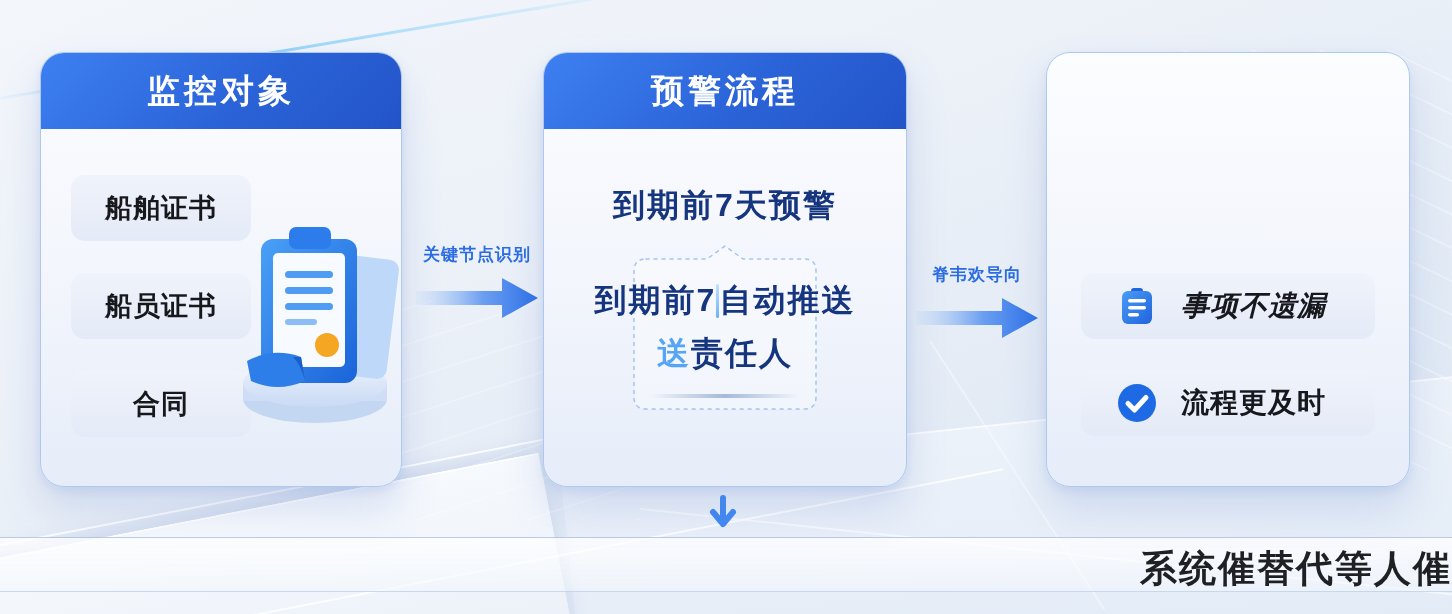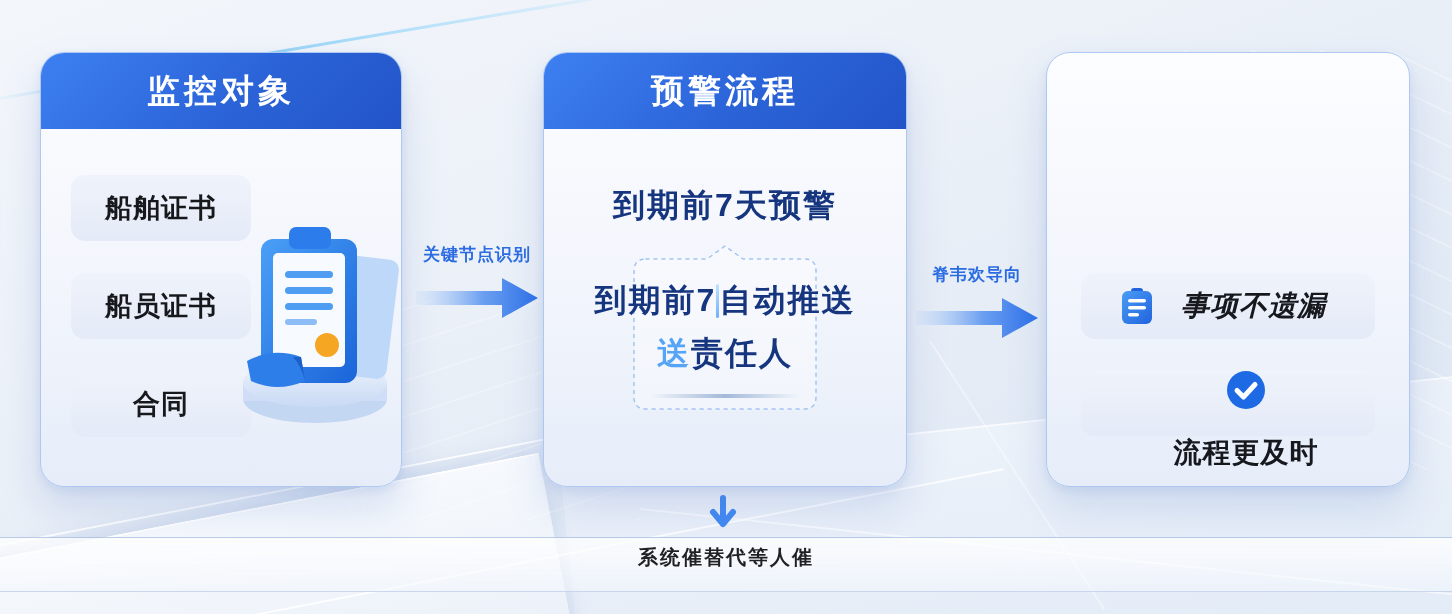--- a/index.html
+++ b/index.html
@@ -23,22 +23,22 @@
     transform:rotate(-6deg);transform-origin:left top;border-top:2px solid #ffffff;opacity:.8;}
   .hatch{right:0;top:50px;width:300px;height:420px;opacity:.35;
     background:repeating-linear-gradient(26deg,rgba(255,255,255,.9) 0 2px,rgba(255,255,255,0) 2px 30px);}
   .hatch2{left:380px;top:300px;width:260px;height:220px;opacity:.25;
     background:repeating-linear-gradient(-18deg,rgba(255,255,255,.9) 0 2px,rgba(255,255,255,0) 2px 34px);}
 
   
   .footer-band{position:absolute;left:0;top:537px;width:100%;height:53px;z-index:1;
     background:linear-gradient(180deg,rgba(255,255,255,.8),rgba(243,247,253,.55));
     border-top:1px solid rgba(140,170,215,.55);border-bottom:1px solid rgba(140,170,215,.45);}
-  .footer-text{position:absolute;left:0;right:0;top:544px;z-index:2;text-align:center;
-    font-size:20px;font-weight:800;color:#1e2023;letter-spacing:2px;}
+  .footer-text{position:absolute;left:0;right:0;top:544px;z-index:2;text-align:right;
+    font-size:37px;font-weight:800;color:#1e2023;letter-spacing:2px;}
   .down-arrow{position:absolute;left:708px;top:494px;z-index:2;}
 
   
   .card{position:absolute;top:52px;height:433px;border-radius:24px;overflow:hidden;z-index:3;
     background:linear-gradient(180deg,#fcfdff 0%,#f2f5fc 55%,#e6edf9 100%);
     border:1px solid #aec9f1;box-shadow:0 22px 40px rgba(90,125,200,.20),0 4px 10px rgba(90,125,200,.12);}
   .card-left{left:40px;width:360px;}
   .card-mid{left:543px;width:362px;}
   .card-right{left:1046px;width:362px;}
   .card-header{height:76px;display:flex;align-items:center;justify-content:center;
@@ -63,21 +63,21 @@
   .step3{position:absolute;top:279px;left:0;right:0;text-align:center;
     font-size:32px;font-weight:800;color:#16357f;letter-spacing:2px;z-index:3;}
   .accent{color:#55a4f6;}
   .h-divider{position:absolute;top:341px;left:50%;transform:translateX(-50%);width:150px;height:4px;border-radius:2px;
     background:linear-gradient(90deg,rgba(170,190,220,0),rgba(150,175,210,.85),rgba(170,190,220,0));z-index:3;}
 
   
   .benefit{position:absolute;left:34px;width:294px;height:66px;border-radius:14px;
     background:linear-gradient(180deg,#eff3fb,#e4eaf7);
     display:flex;align-items:center;box-sizing:border-box;padding-left:36px;gap:24px;}
-  .b1{top:123px;} .b2{top:220px;font-style:italic;} .b3{top:317px;flex-direction:column;}
+  .b1{top:123px;} .b2{top:220px;font-style:italic;} .b3{top:317px;}
   .benefit-label{font-size:28px;font-weight:800;color:#16181d;letter-spacing:1px;}
   .icon40{width:40px;height:40px;flex:0 0 40px;}
 
   
   .connector{position:absolute;top:243px;width:126px;z-index:3;text-align:center;}
   .conn1{left:414px;} .conn2{left:914px;margin-top:20px;}
   .connector-label{font-size:17px;font-weight:700;color:#2b6ce2;letter-spacing:1px;white-space:nowrap;}
   .connector svg{display:block;margin-top:9px;}
 </style>
 </head>

